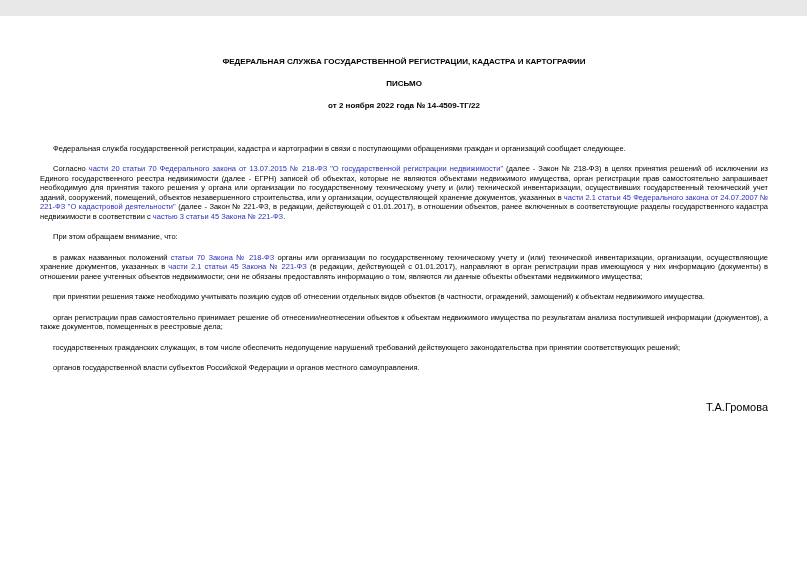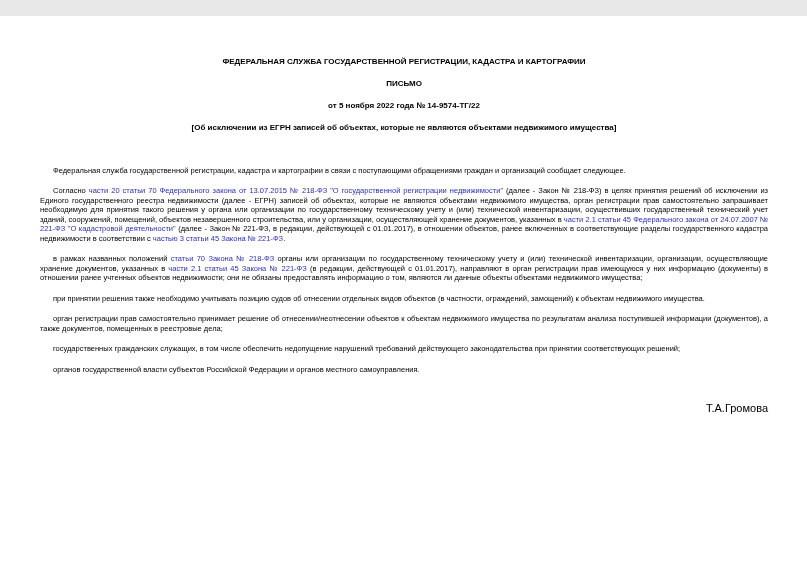--- a/index.html
+++ b/index.html
@@ -42,27 +42,27 @@
     text-align: right;
   }
 </style>
 </head>
 <body>
 
 <div class="page">
   <div class="doc-header">
     <div class="hline">ФЕДЕРАЛЬНАЯ СЛУЖБА ГОСУДАРСТВЕННОЙ РЕГИСТРАЦИИ, КАДАСТРА И КАРТОГРАФИИ</div>
     <div class="hline">ПИСЬМО</div>
-    <div class="hline">от 5 ноября 2022 года № 14-9574-ТГ/22</div>
-    <div class="hline">[Об исключении из ЕГРН записей об объектах, которые не являются объектами недвижимого имущества]</div>
+    <div class="hline">от 2 ноября 2022 года № 14-4509-ТГ/22</div>
   </div>
 
   <div class="doc-body">
       <p class="para"><span class="doc-text">Федеральная служба государственной регистрации, кадастра и картографии в связи с поступающими обращениями граждан и организаций сообщает следующее.</span></p>
       <p class="para"><span class="doc-text">Согласно </span><span class="doc-link">части 20 статьи 70 Федерального закона от 13.07.2015 № 218-ФЗ "О государственной регистрации недвижимости"</span><span class="doc-text"> (далее - Закон № 218-ФЗ) в целях принятия решений об исключении из Единого государственного реестра недвижимости (далее - ЕГРН) записей об объектах, которые не являются объектами недвижимого имущества, орган регистрации прав самостоятельно запрашивает необходимую для принятия такого решения у органа или организации по государственному техническому учету и (или) технической инвентаризации, осуществивших государственный технический учет зданий, сооружений, помещений, объектов незавершенного строительства, или у организации, осуществляющей хранение документов, указанных в </span><span class="doc-link">части 2.1 статьи 45 Федерального закона от 24.07.2007 № 221-ФЗ "О кадастровой деятельности"</span><span class="doc-text"> (далее - Закон № 221-ФЗ, в редакции, действующей с 01.01.2017), в отношении объектов, ранее включенных в соответствующие разделы государственного кадастра недвижимости в соответствии с </span><span class="doc-link">частью 3 статьи 45 Закона № 221-ФЗ</span><span class="doc-text">.</span></p>
+      <p class="para"><span class="doc-text">При этом обращаем внимание, что:</span></p>
       <p class="para"><span class="doc-text">в рамках названных положений </span><span class="doc-link">статьи 70 Закона № 218-ФЗ</span><span class="doc-text"> органы или организации по государственному техническому учету и (или) технической инвентаризации, организации, осуществляющие хранение документов, указанных в </span><span class="doc-link">части 2.1 статьи 45 Закона № 221-ФЗ</span><span class="doc-text"> (в редакции, действующей с 01.01.2017), направляют в орган регистрации прав имеющуюся у них информацию (документы) в отношении ранее учтенных объектов недвижимости; они не обязаны предоставлять информацию о том, являются ли данные объекты объектами недвижимого имущества;</span></p>
       <p class="para"><span class="doc-text">при принятии решения также необходимо учитывать позицию судов об отнесении отдельных видов объектов (в частности, ограждений, замощений) к объектам недвижимого имущества.</span></p>
       <p class="para"><span class="doc-text">орган регистрации прав самостоятельно принимает решение об отнесении/неотнесении объектов к объектам недвижимого имущества по результатам анализа поступившей информации (документов), а также документов, помещенных в реестровые дела;</span></p>
       <p class="para"><span class="doc-text">государственных гражданских служащих, в том числе обеспечить недопущение нарушений требований действующего законодательства при принятии соответствующих решений;</span></p>
       <p class="para"><span class="doc-text">органов государственной власти субъектов Российской Федерации и органов местного самоуправления.</span></p>
     </div>
 
   <div class="signature-row">
     <span>Т.А.Громова</span>
   </div>

